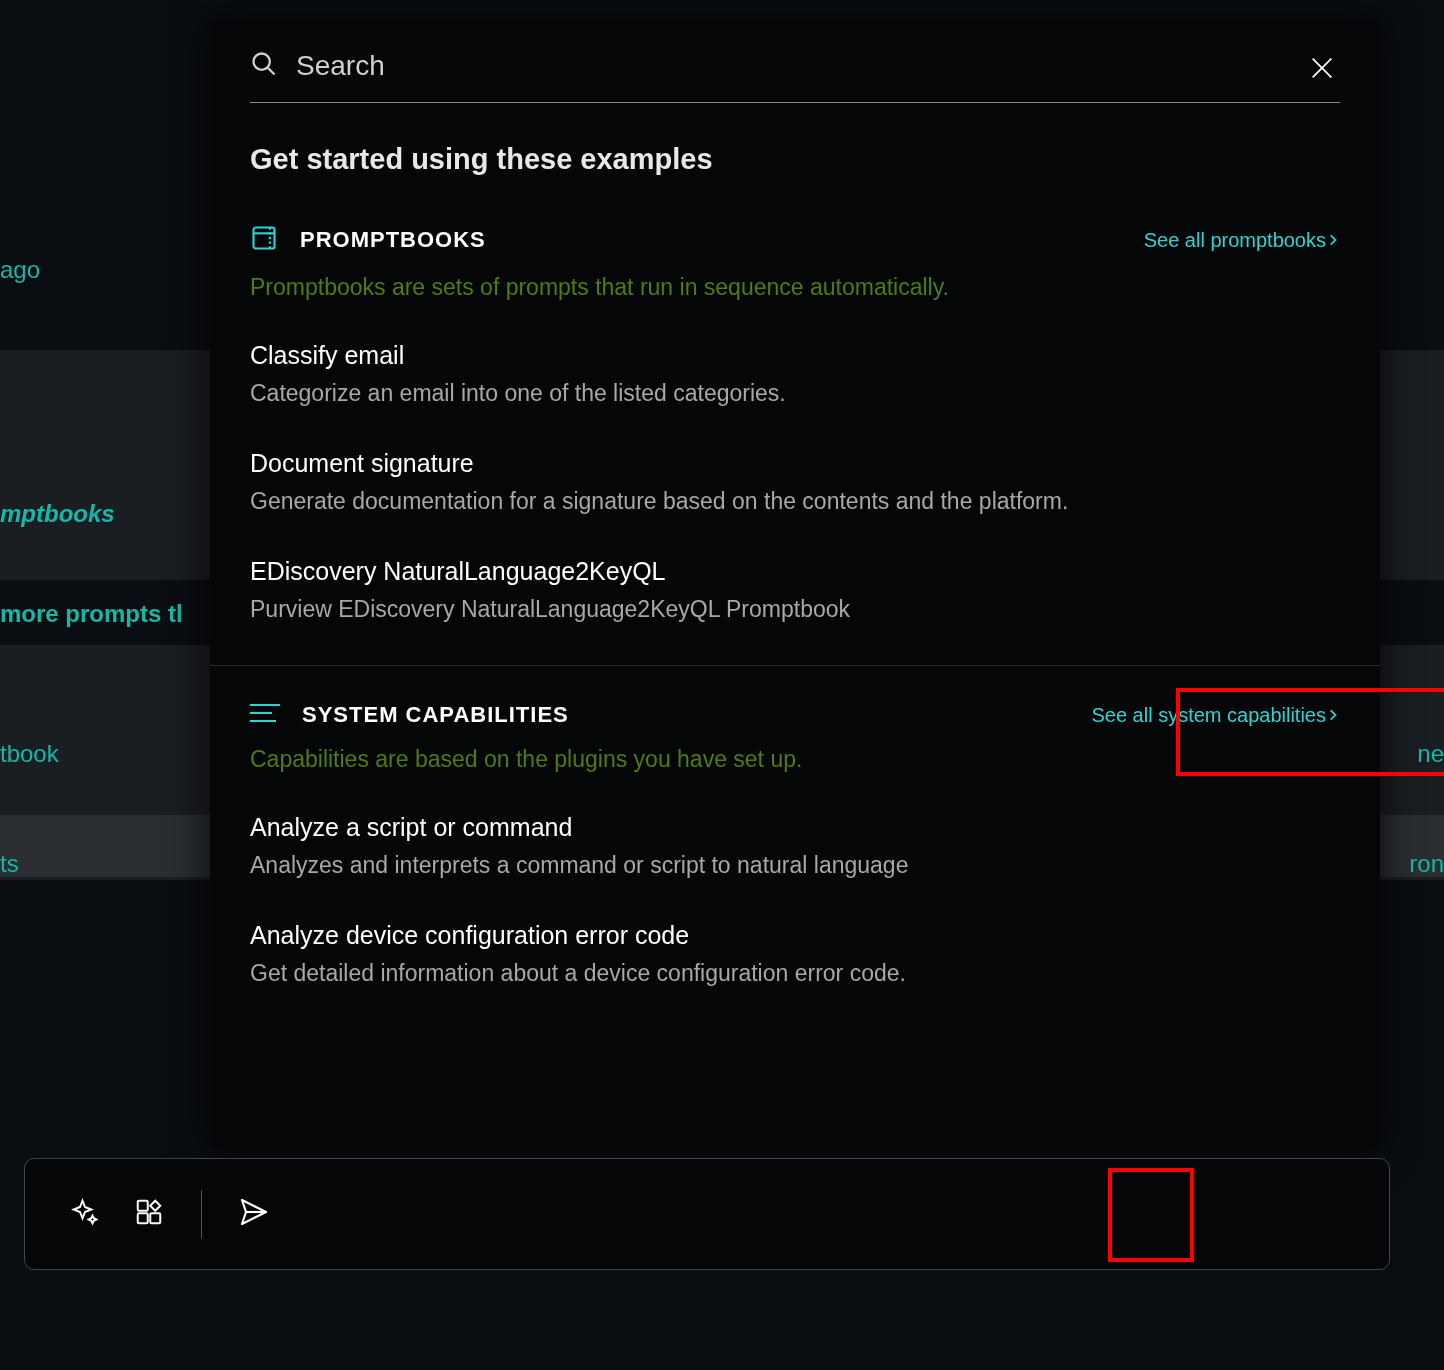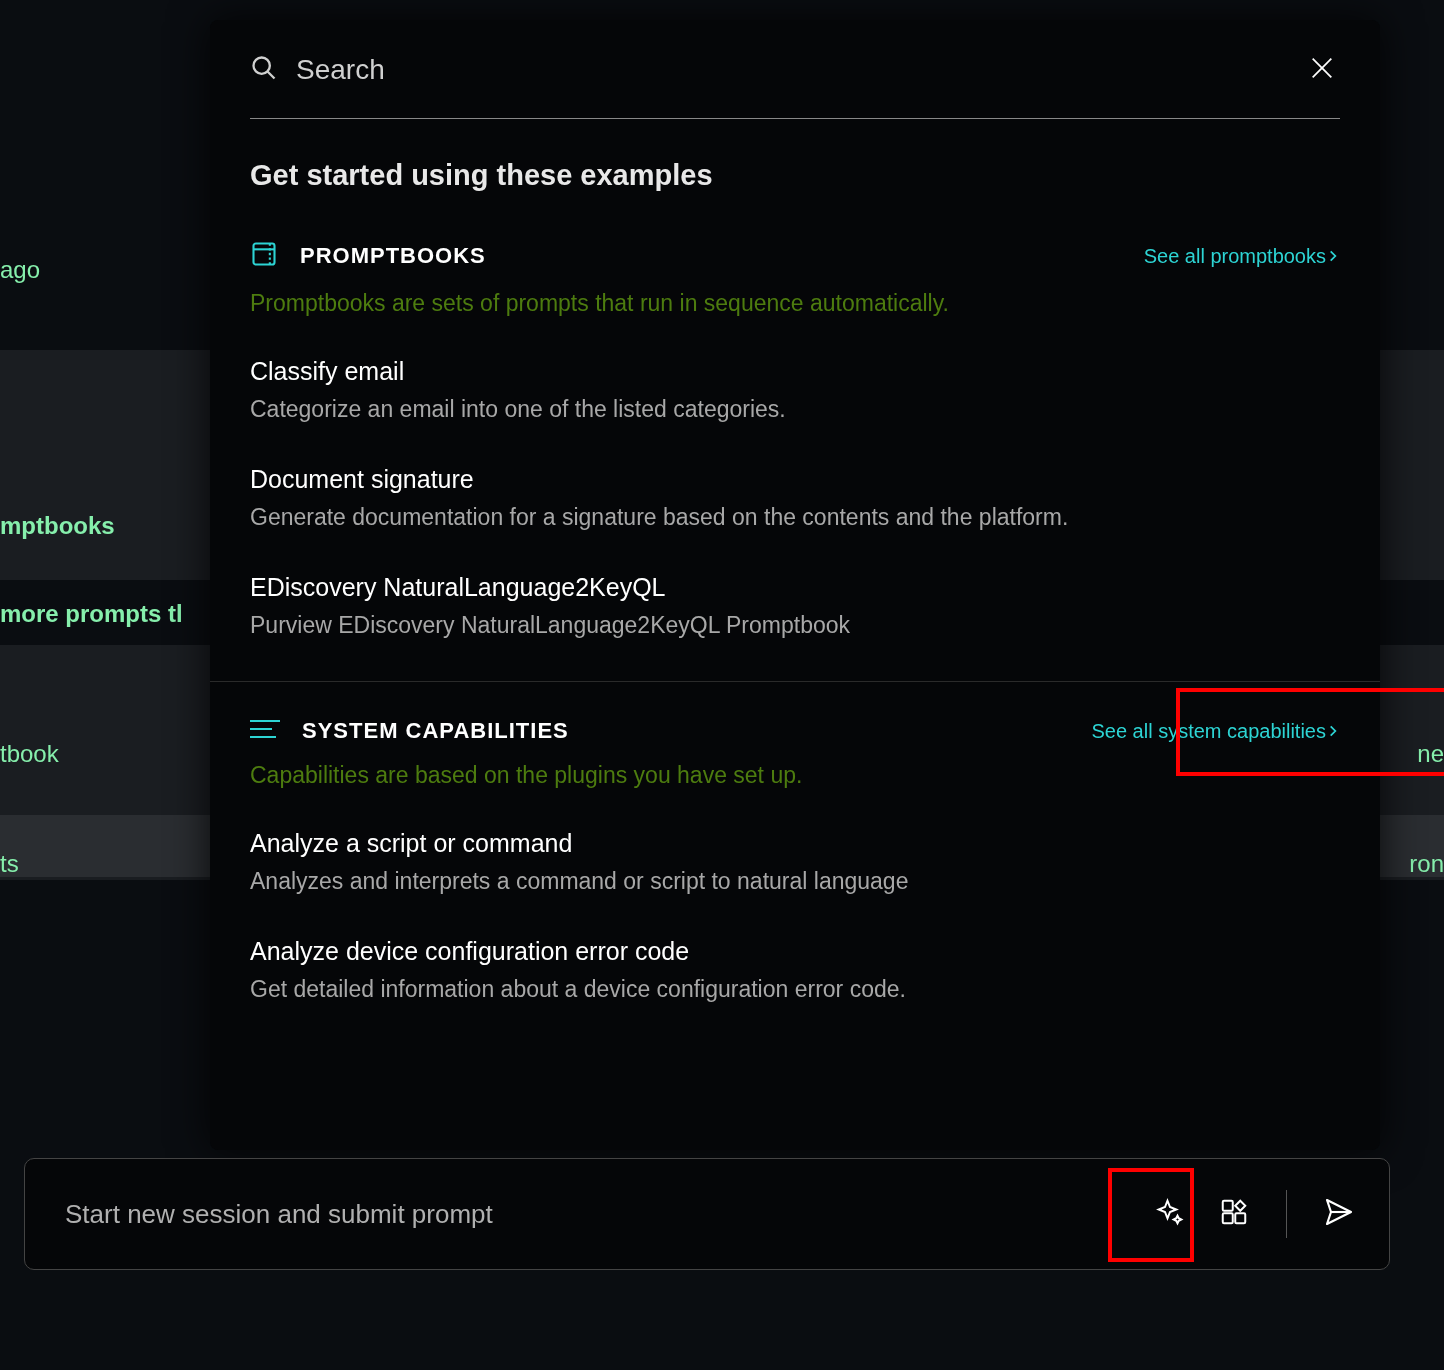--- a/index.html
+++ b/index.html
@@ -11,26 +11,26 @@
       background: #0a0d11;
       color: #ffffff;
       font-family: "Segoe UI", -apple-system, BlinkMacSystemFont, sans-serif;
       width: 1444px;
       height: 1370px;
       overflow: hidden;
       position: relative;
     }
     .background-text {
       position: absolute;
-      color: #86efac;
+      color: #14b8a6;
       font-size: 24px;
       z-index: 1;
     }
     .bg-ago { top: 256px; left: 0; }
-    .bg-mptbooks { top: 512px; left: 0; font-weight: 600; }
+    .bg-mptbooks { top: 500px; left: 0; font-weight: 600; font-style: italic; }
     .bg-more-prompts { top: 600px; left: 0; font-weight: 600; }
     .bg-tbook { top: 740px; left: 0; }
     .bg-ts { top: 850px; left: 0; }
     .bg-ne { top: 740px; right: 0; }
     .bg-ron { top: 850px; right: 0; margin-left: 12px; }
     .bg-row1 { position: absolute; top: 350px; left: 0; right: 0; height: 230px; background: #1a1d21; z-index: 0; }
     .bg-row2 { position: absolute; top: 645px; left: 0; right: 0; height: 235px; background: #1a1d21; z-index: 0; }
     .bg-row3 { position: absolute; top: 815px; left: 0; right: 0; height: 62px; background: #2a2d31; z-index: 0; }
 
     .popup-panel {
@@ -40,23 +40,23 @@
       width: 1170px;
       height: 1130px;
       background: #050608;
       border-radius: 8px;
       z-index: 10;
       padding: 30px 40px;
       box-shadow: 0 0 40px rgba(0,0,0,0.8);
     }
     .search-row {
       display: flex;
-      align-items: center;
+      align-items: flex-start;
       border-bottom: 1px solid #888;
-      padding-bottom: 28px;
+      padding-bottom: 12px;
       margin-bottom: 40px;
     }
     .search-icon {
       margin-right: 18px;
       flex-shrink: 0;
     }
     .search-input {
       flex: 1;
       background: transparent;
       border: none;
@@ -296,21 +296,20 @@
   </div>
   <div class="item">
     <div class="item-title">Analyze device configuration error code</div>
     <div class="item-desc">Get detailed information about a device configuration error code.</div>
   </div>
 
   <div class="red-box-1"></div>
 </div>
 
 <div class="prompt-bar">
-  <input class="prompt-input" type="text" placeholder="Start new session and submit prompt" style="">
   <div class="prompt-actions">
     <div class="action-btn">
       <span>
         <svg width="30" height="30" viewBox="0 0 24 24" fill="none" stroke="#ffffff" stroke-width="1.6">
           <path d="M10 3 L12 8 L17 10 L12 12 L10 17 L8 12 L3 10 L8 8 Z"></path>
           <path d="M18 15 L19 17 L21 18 L19 19 L18 21 L17 19 L15 18 L17 17 Z"></path>
         </svg>
       </span>
     </div>
     <div class="action-btn">

